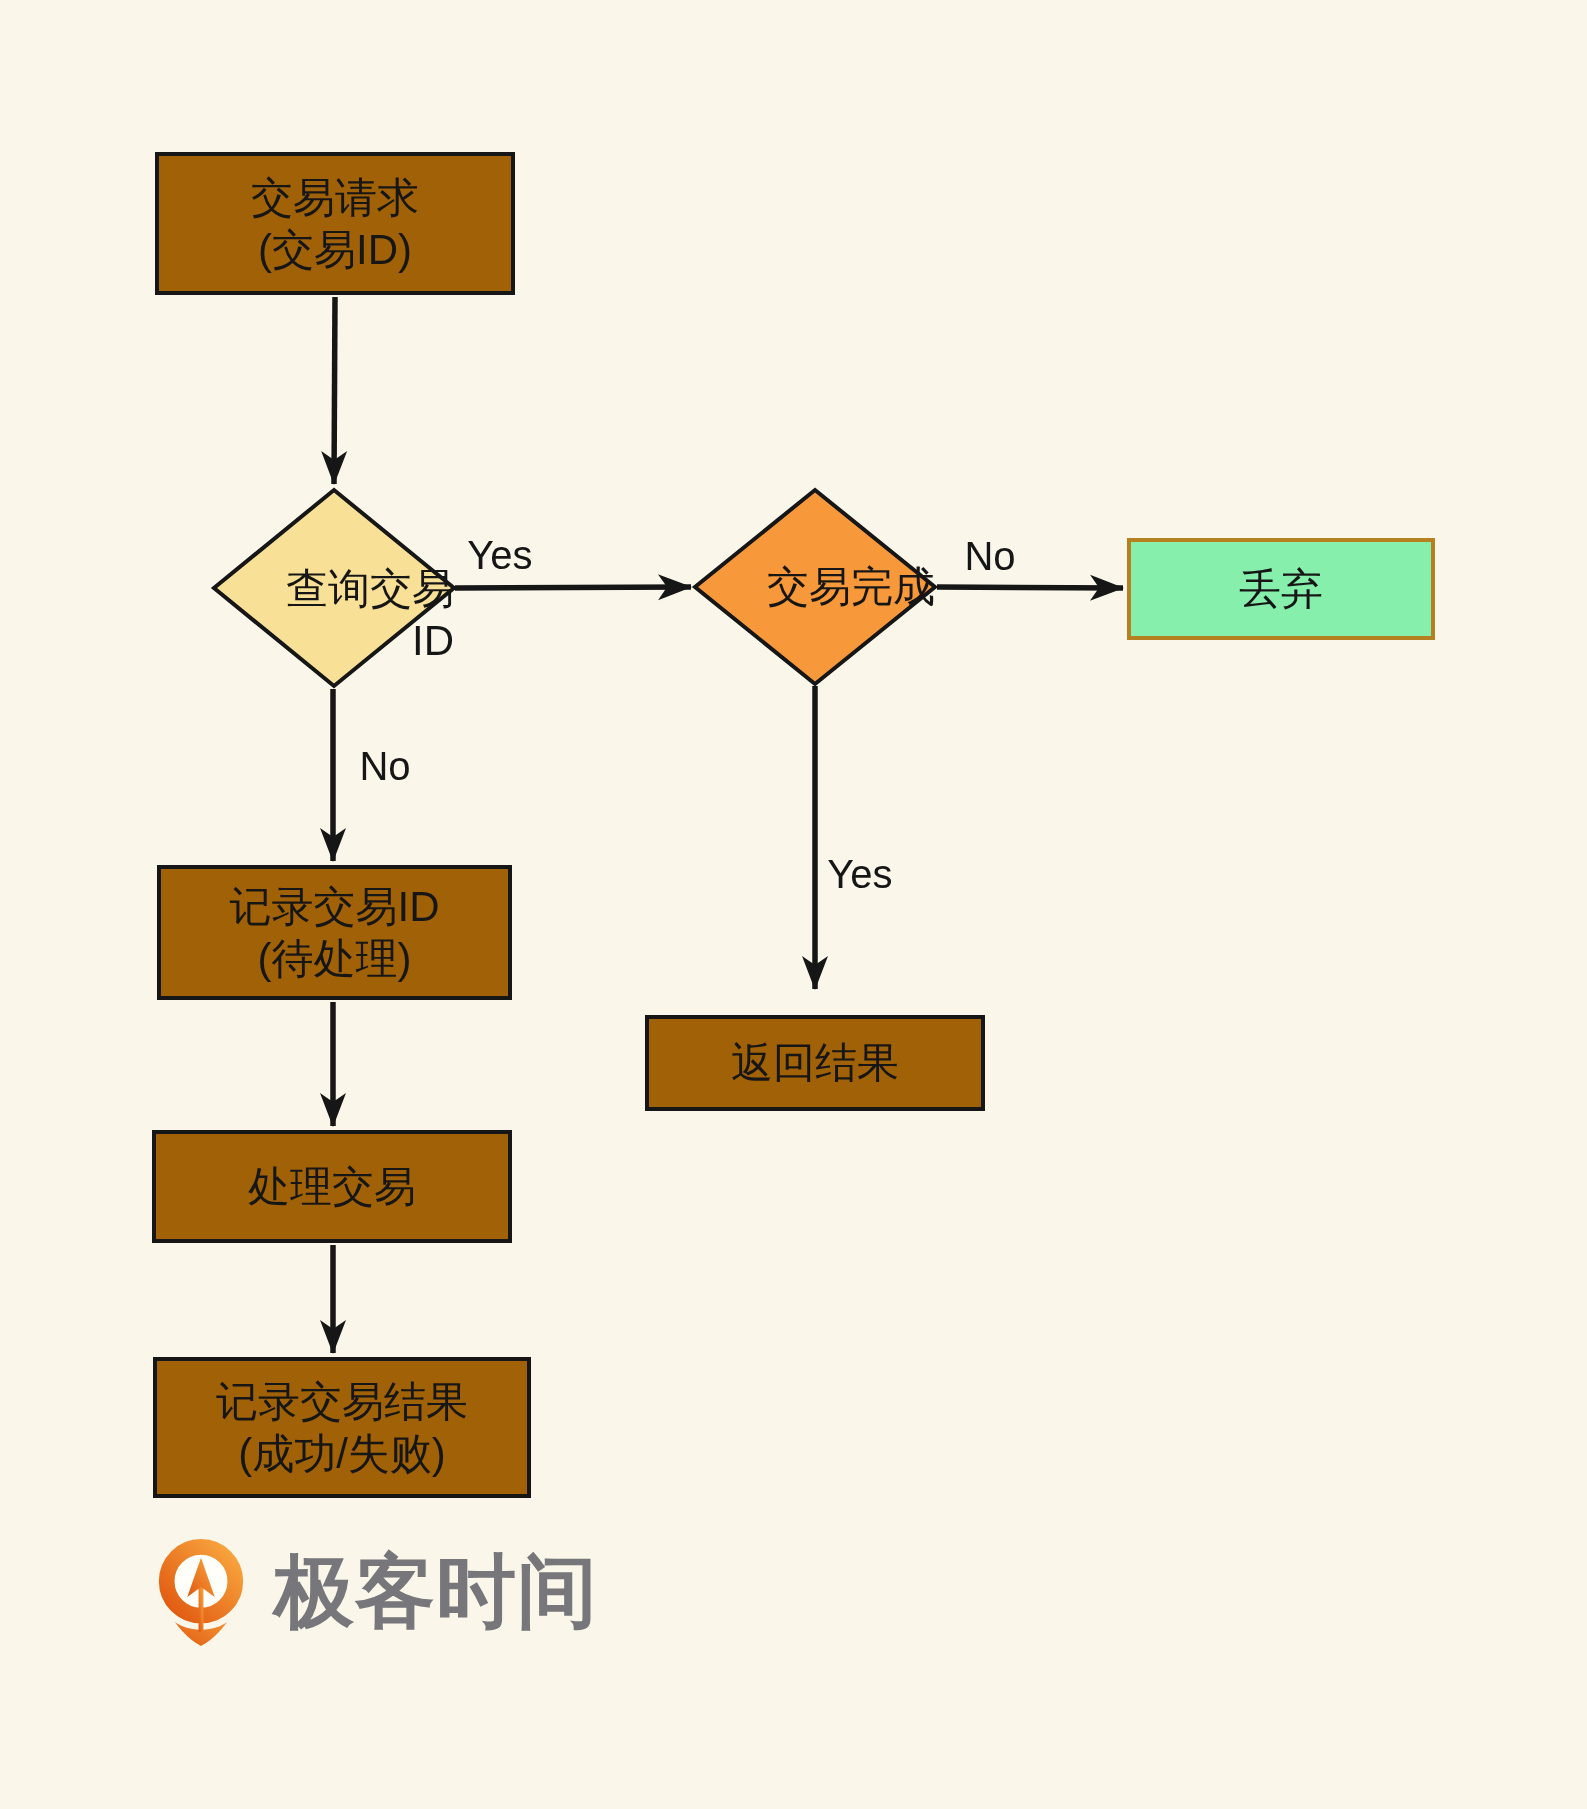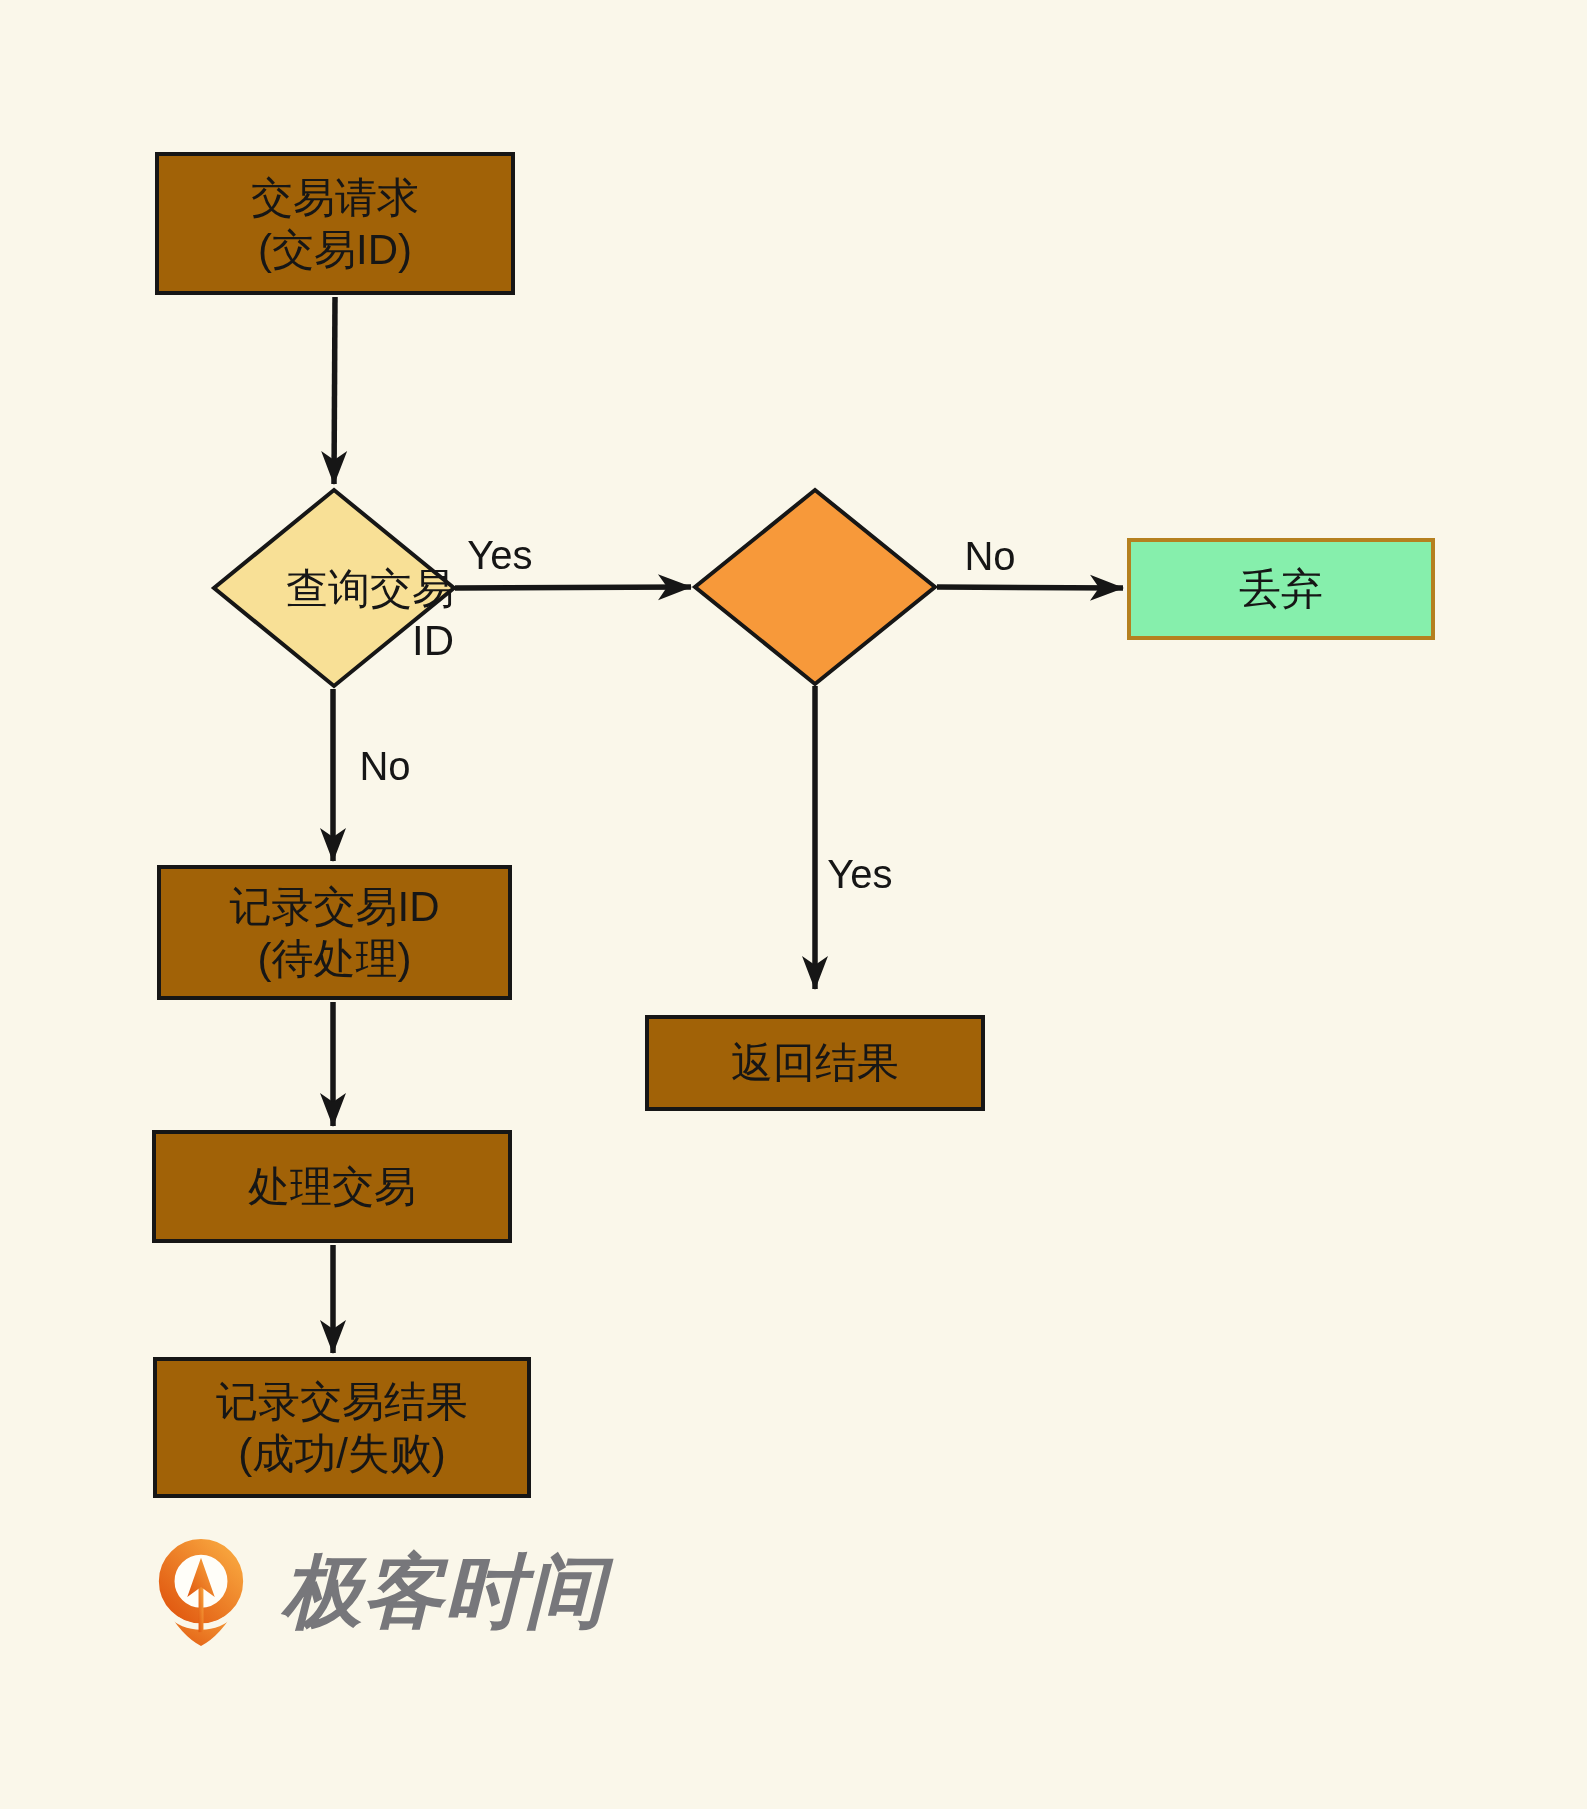--- a/index.html
+++ b/index.html
@@ -34,21 +34,21 @@
     font-size:42px;line-height:52px;color:#161616;
   }
   .edge-label{
     position:absolute;
     font-size:40px;line-height:44px;
     text-align:center;width:110px;
     color:#161616;
   }
   .logo{
     position:absolute;left:152px;top:1536px;
-    display:flex;align-items:center;gap:32px;font-style:italic;
+    display:flex;align-items:center;gap:24px;
   }
   .logo-text{
     font-size:80px;
     font-weight:bold;
     color:#77777B;
     letter-spacing:1px;
     line-height:110px;
   }
 </style>
 </head>
@@ -103,20 +103,23 @@
   <div class="node" style="left:153px;top:1357px;width:378px;height:141px">
     <div>记录交易结果</div>
     <div>(成功/失败)</div>
   </div>
 
   <div class="dtext" style="left:214px;top:563px;width:240px">
     <div>查询交易</div>
     <div>ID</div>
   </div>
 
+  <div class="dtext" style="left:695px;top:561px;width:240px">
+    <div>交易完成</div>
+  </div>
 
   <div class="edge-label" style="left:445px;top:533px">Yes</div>
   <div class="edge-label" style="left:935px;top:534px">No</div>
   <div class="edge-label" style="left:805px;top:852px">Yes</div>
   <div class="edge-label" style="left:330px;top:744px">No</div>
 
   <div class="logo">
     <svg width="98" height="112" viewBox="0 0 100 114" aria-hidden="true">
       <defs>
         <linearGradient id="lg" x1="0" y1="1" x2="1" y2="0">

